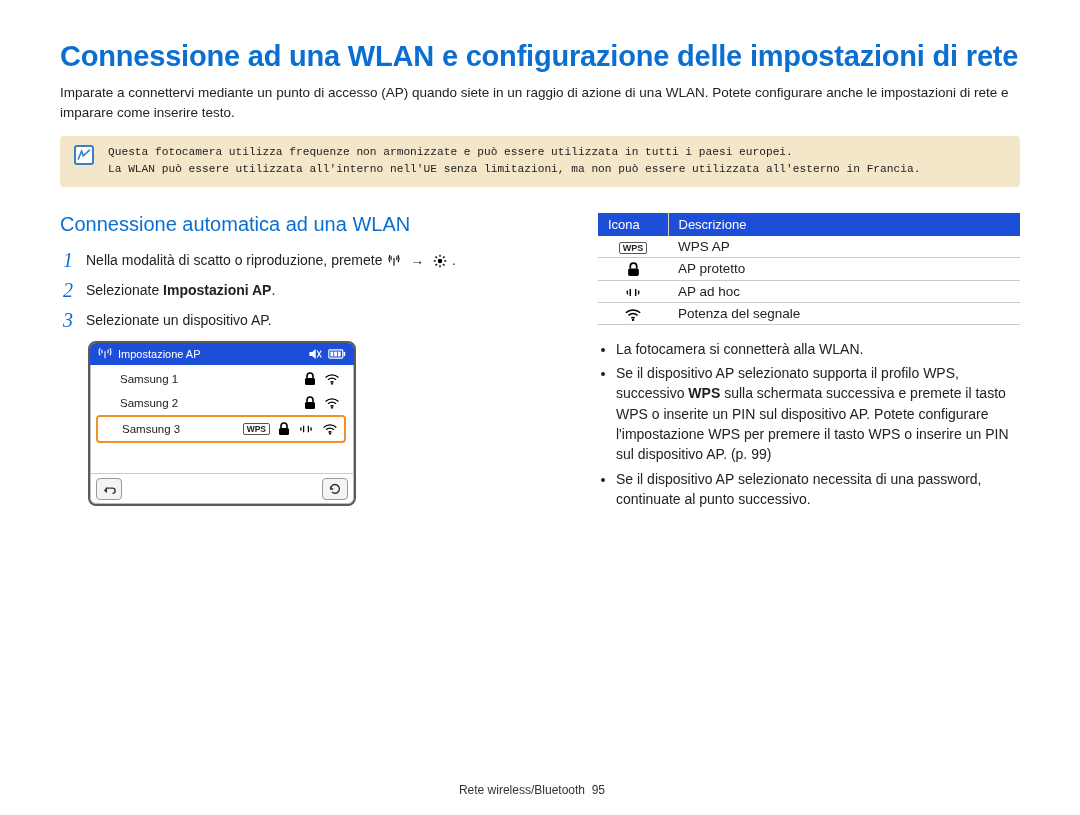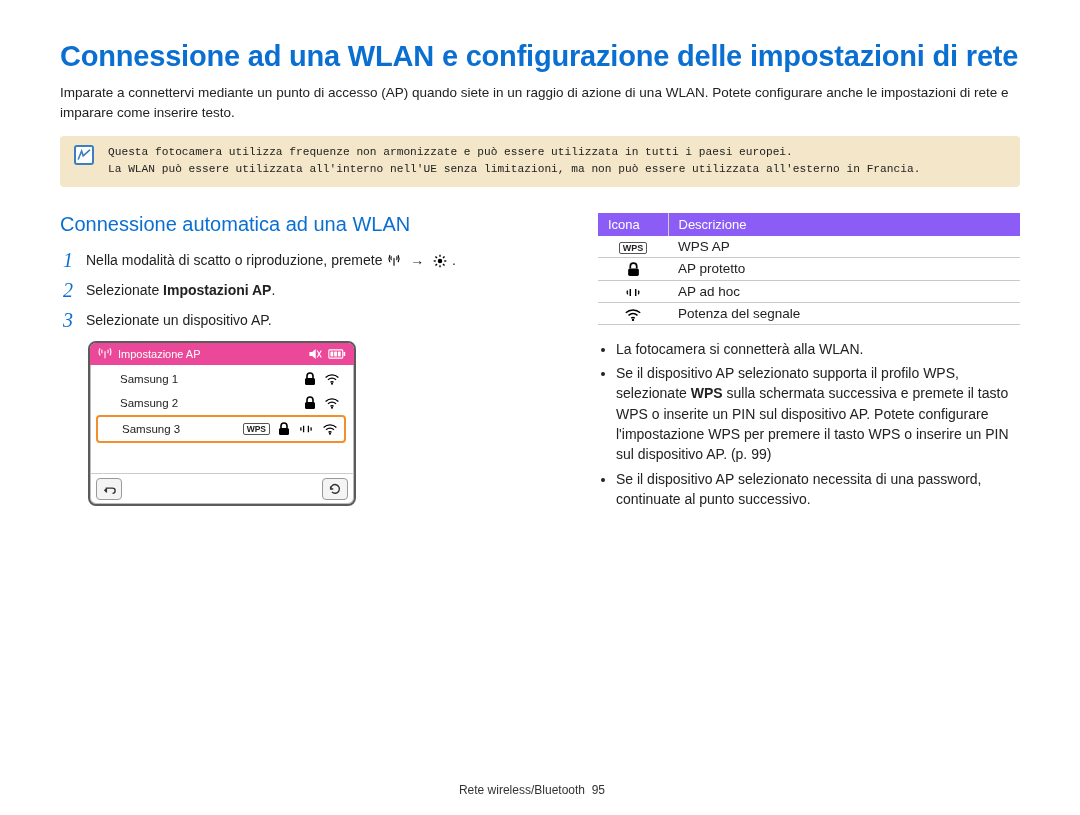--- a/index.html
+++ b/index.html
@@ -105,21 +105,21 @@
     margin-top: 8px;
     margin-left: 28px;
     width: 268px;
     border: 2px solid #5b5b5b;
     border-radius: 8px;
     background: #fff;
     overflow: hidden;
     box-shadow: 0 0 0 1px #bbb inset;
   }
   .ds-top {
-    background: #ec4899;
+    background: #1d4ed8;
     color: #fff;
     font-size: 11px;
     padding: 4px 8px;
     display: flex;
     align-items: center;
     gap: 6px;
   }
   .ds-top .spacer { flex: 1; }
   .ds-top-title { font-size: 11px; }
   .ds-list { padding: 2px 8px 2px 6px; }
@@ -154,21 +154,21 @@
   }
 
   
   .icon-table {
     border-collapse: collapse;
     width: 100%;
     font-size: 13.5px;
     margin-bottom: 14px;
   }
   .icon-table th {
-    background: #8b5cf6;
+    background: #1d4ed8;
     color: #fff;
     font-weight: 400;
     text-align: left;
     padding: 4px 10px;
     font-size: 13px;
   }
   .icon-table th:first-child {
     border-right: 1px solid #d6d2b4;
     width: 70px;
   }
@@ -404,21 +404,21 @@
                 </svg>
               </span></td>
         <td>Potenza del segnale</td>
       </tr>
     </tbody>
       </table>
 
     <ul class="r-bullets">
       <li>La fotocamera si connetterà alla WLAN.</li>
       <li>
-        <span>Se il dispositivo AP selezionato supporta il profilo WPS, selezionate </span><span class="bold">WPS</span><span> sulla schermata successiva e premete il tasto WPS o inserite un PIN sul dispositivo AP. Potete configurare l'impostazione WPS per premere il tasto WPS o inserire un PIN sul dispositivo AP. (p. 99)</span>
+        <span>Se il dispositivo AP selezionato supporta il profilo WPS, successivo </span><span class="bold">WPS</span><span> sulla schermata successiva e premete il tasto WPS o inserite un PIN sul dispositivo AP. Potete configurare l'impostazione WPS per premere il tasto WPS o inserire un PIN sul dispositivo AP. (p. 99)</span>
       </li>
       <li>Se il dispositivo AP selezionato necessita di una password, continuate al punto successivo.</li>
     </ul>
   </div>
 </div>
 
 <div class="footer">
   <span>Rete wireless/Bluetooth</span>&nbsp;&nbsp;<span>95</span>
 </div>
 

